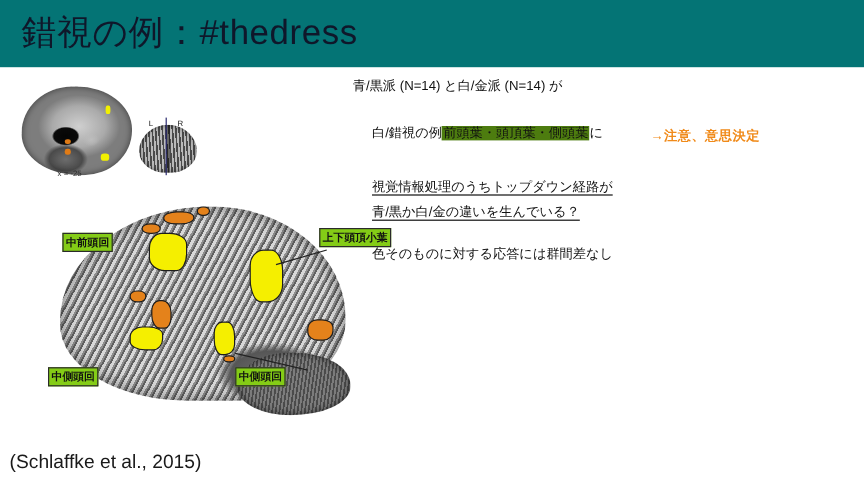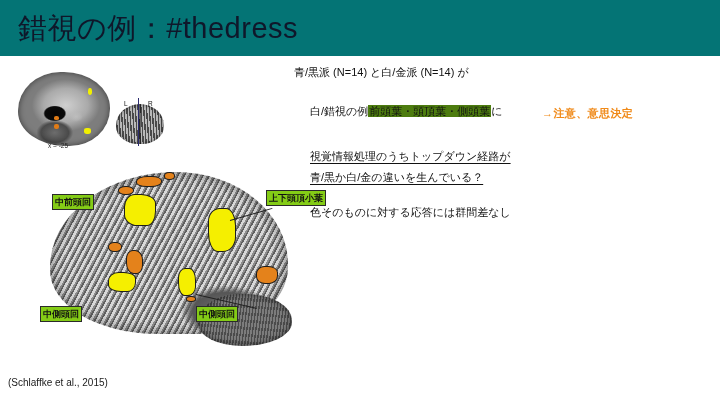--- a/index.html
+++ b/index.html
@@ -85,21 +85,21 @@
     text-decoration: underline;
     text-underline-offset: 3px;
   }
   #para-question .qline { display: block; }
 
   
   #citation {
     position: absolute;
     left: 8px;
     top: 377px;
-    font-size: 10px;
+    font-size: 16px;
     color: #1a1a1a;
     white-space: nowrap;
   }
 
   
   #mri-panel {
     position: absolute;
     left: 6px;
     top: 72px;
     width: 165px;

